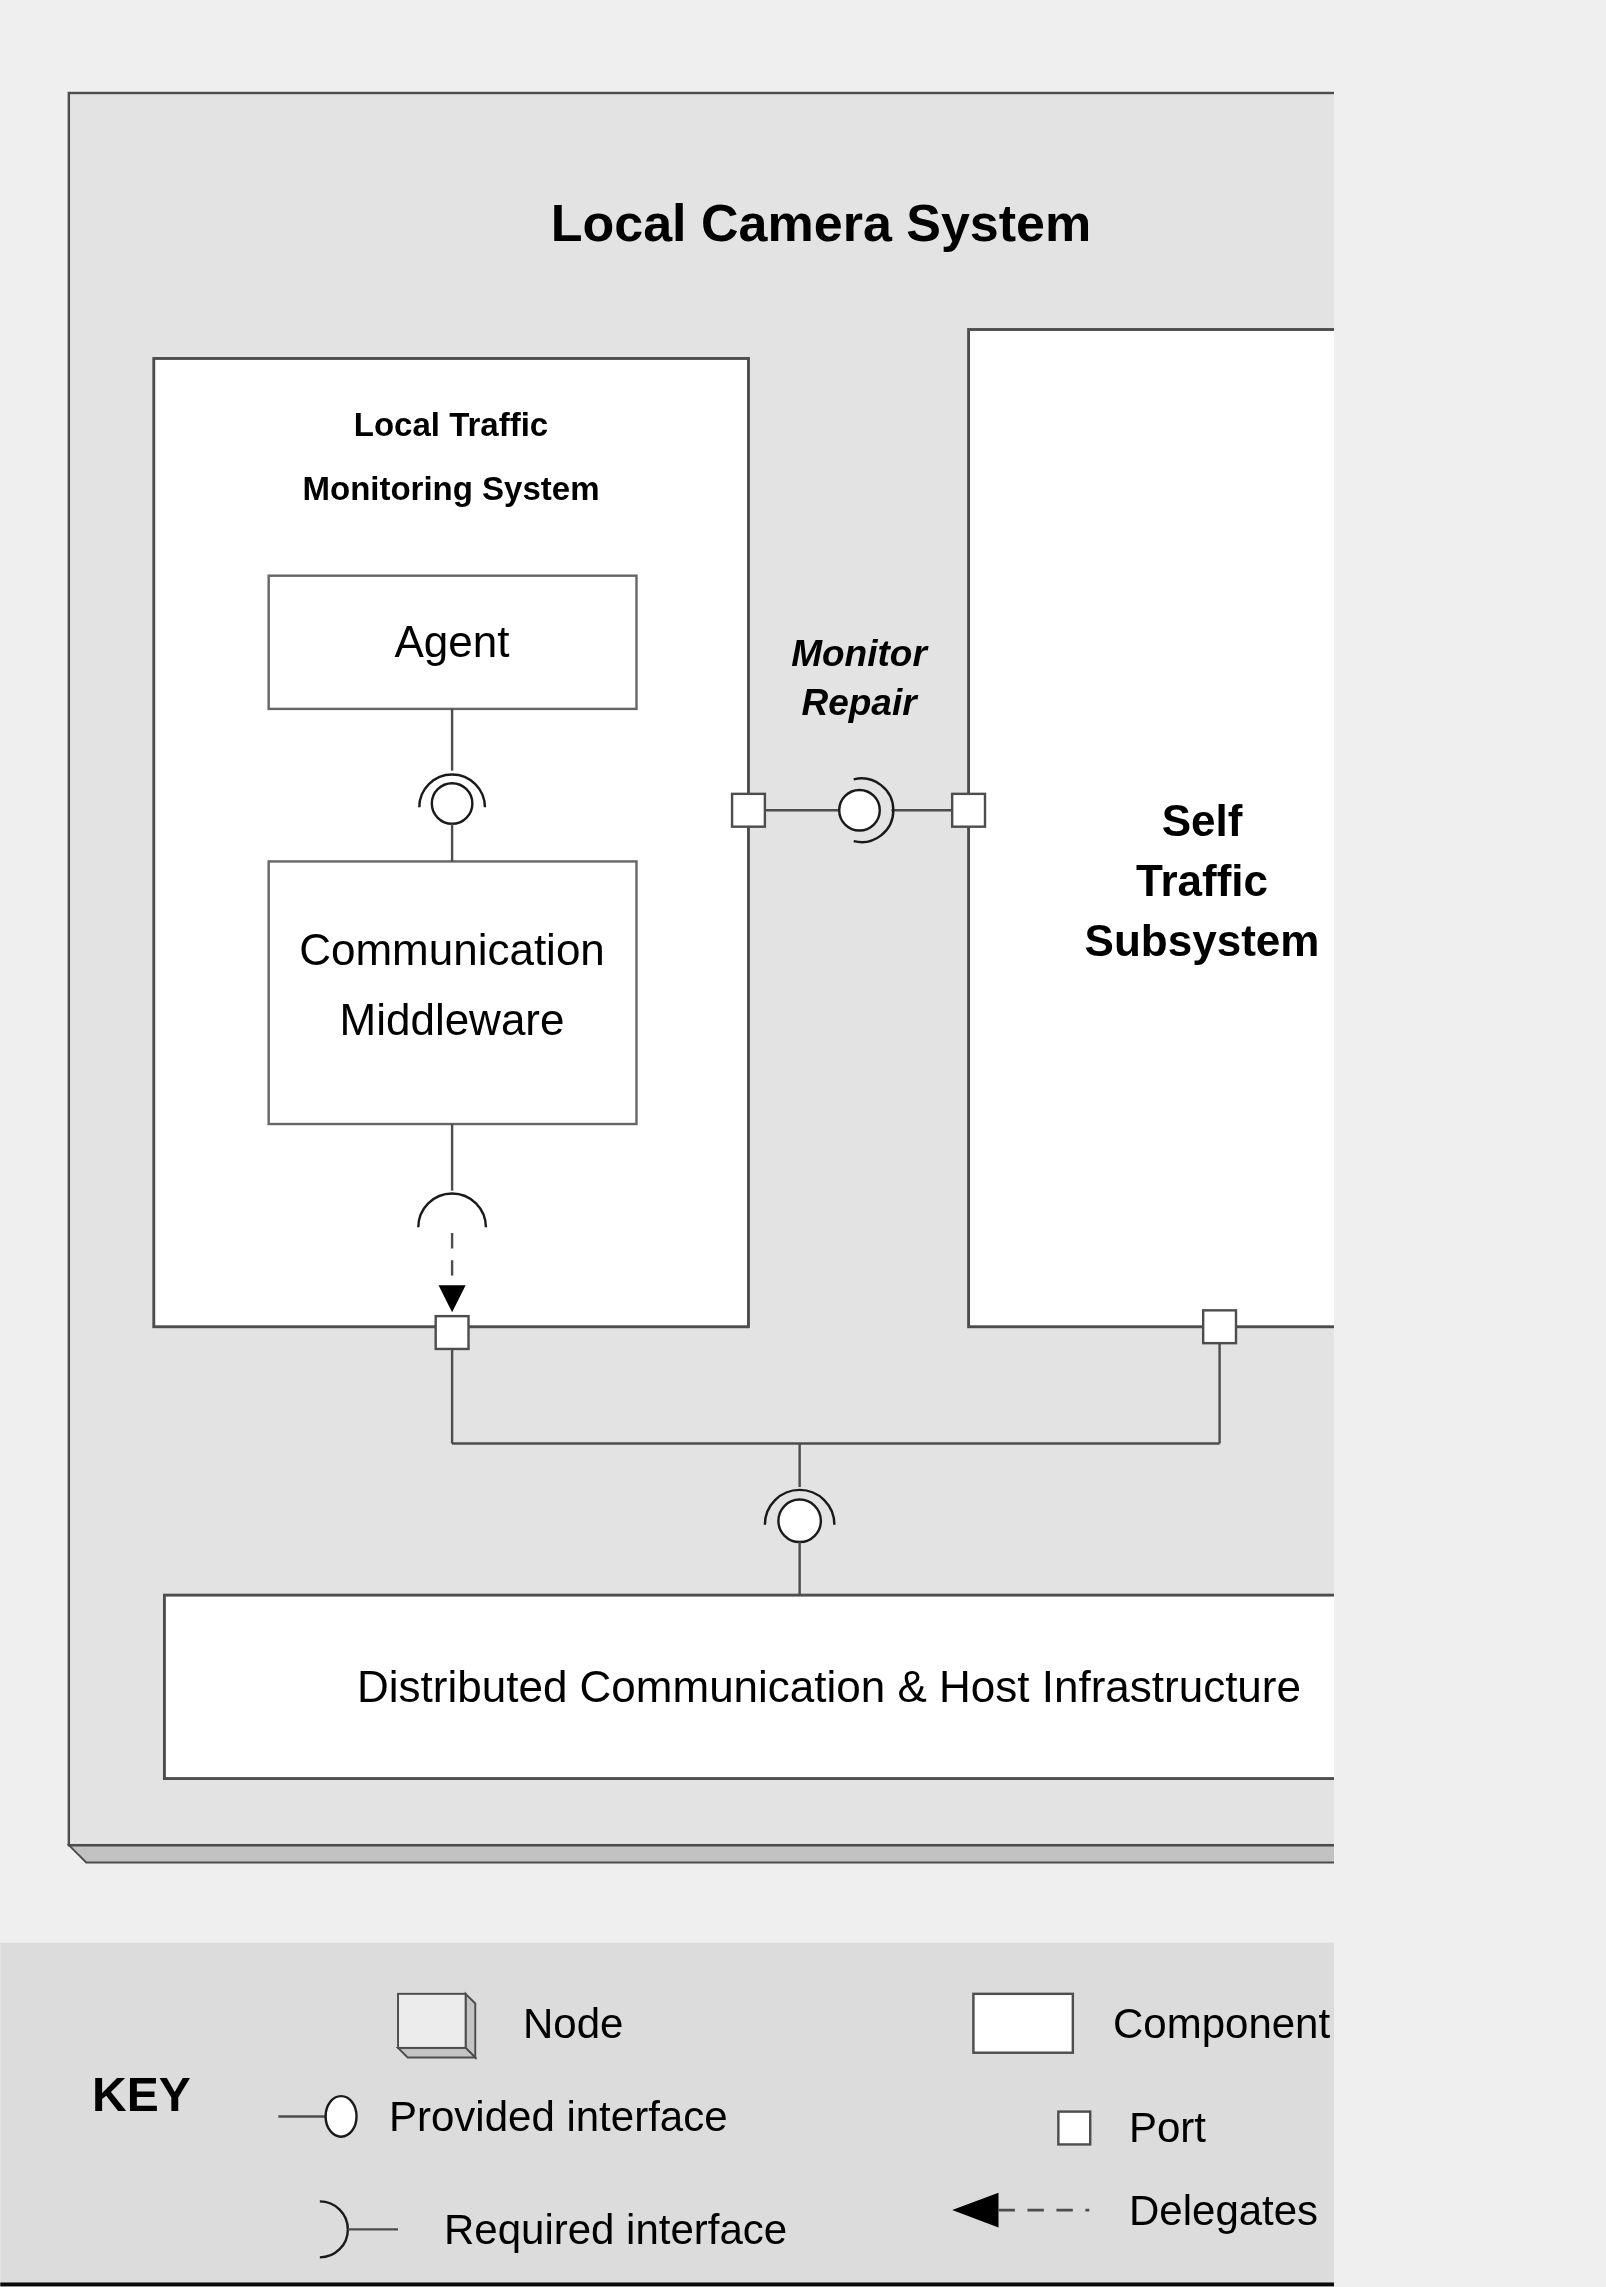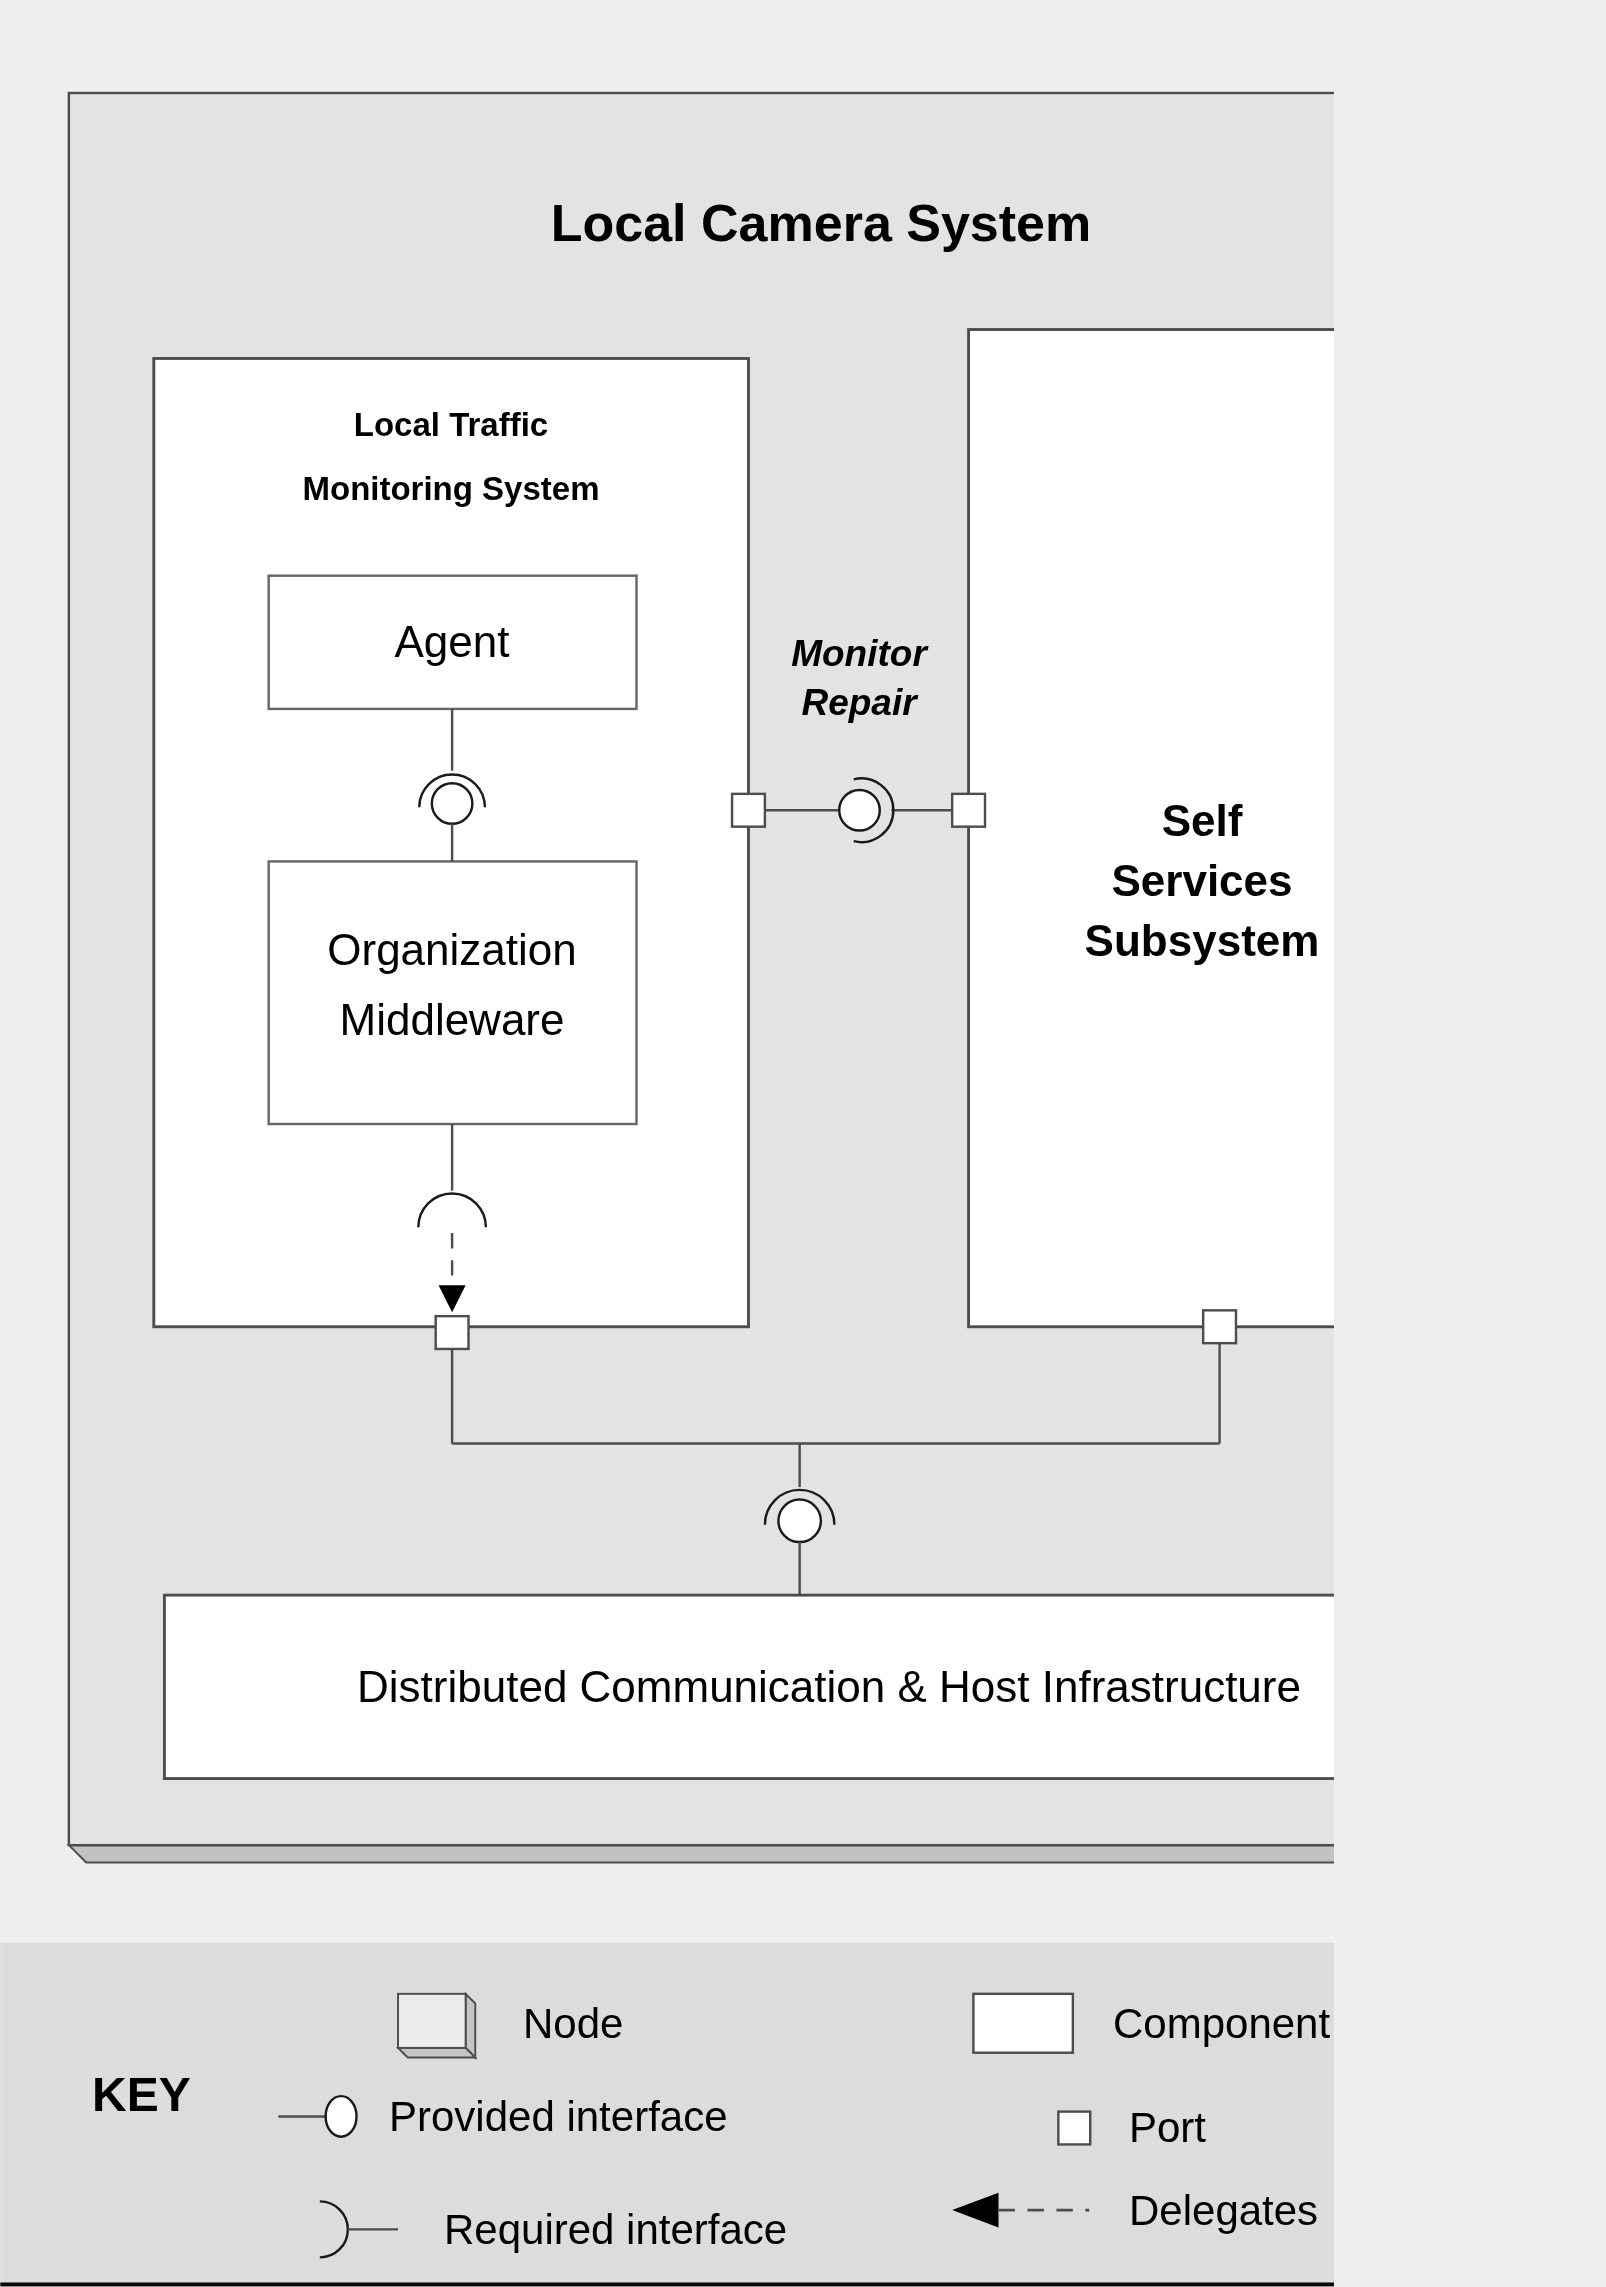--- a/index.html
+++ b/index.html
@@ -110,28 +110,28 @@
     </g>
   </svg>
 
   <div class="lbl c b t54" style="left:821px;top:214px;">Local Camera System</div>
 
   <div class="lbl c t46b" style="left:451px;top:416px;">Local Traffic</div>
   <div class="lbl c t46b" style="left:451px;top:480px;">Monitoring System</div>
 
   <div class="lbl c t46" style="left:452px;top:633px;text-align:center;">Agent</div>
 
-  <div class="lbl c t46" style="left:452px;top:941px;">Organization</div>
+  <div class="lbl c t46" style="left:452px;top:941px;">Communication</div>
   <div class="lbl c t46" style="left:452px;top:1011px;">Middleware</div>
 
   <div class="lbl c bi t38mi" style="left:859px;top:645px;">Monitor</div>
   <div class="lbl c bi t38mi" style="left:859px;top:694px;">Repair</div>
 
   <div class="lbl c t48b" style="left:1202px;top:812px;">Self</div>
-  <div class="lbl c t48b" style="left:1202px;top:872px;">Services</div>
+  <div class="lbl c t48b" style="left:1202px;top:872px;">Traffic</div>
   <div class="lbl c t48b" style="left:1202px;top:932px;">Subsystem</div>
 
 
   <div class="lbl c t46" style="left:829px;top:1678px;">Distributed Communication &amp; Host Infrastructure</div>
 
   <div class="lbl lv t52" style="left:92px;top:2086px;">KEY</div>
   <div class="lbl lv t43" style="left:523px;top:2015px;">Node</div>
   <div class="lbl lv t43" style="left:1113px;top:2015px;">Component</div>
   <div class="lbl lv t43" style="left:389px;top:2108px;">Provided interface</div>
   <div class="lbl lv t43" style="left:1129px;top:2119px;">Port</div>

